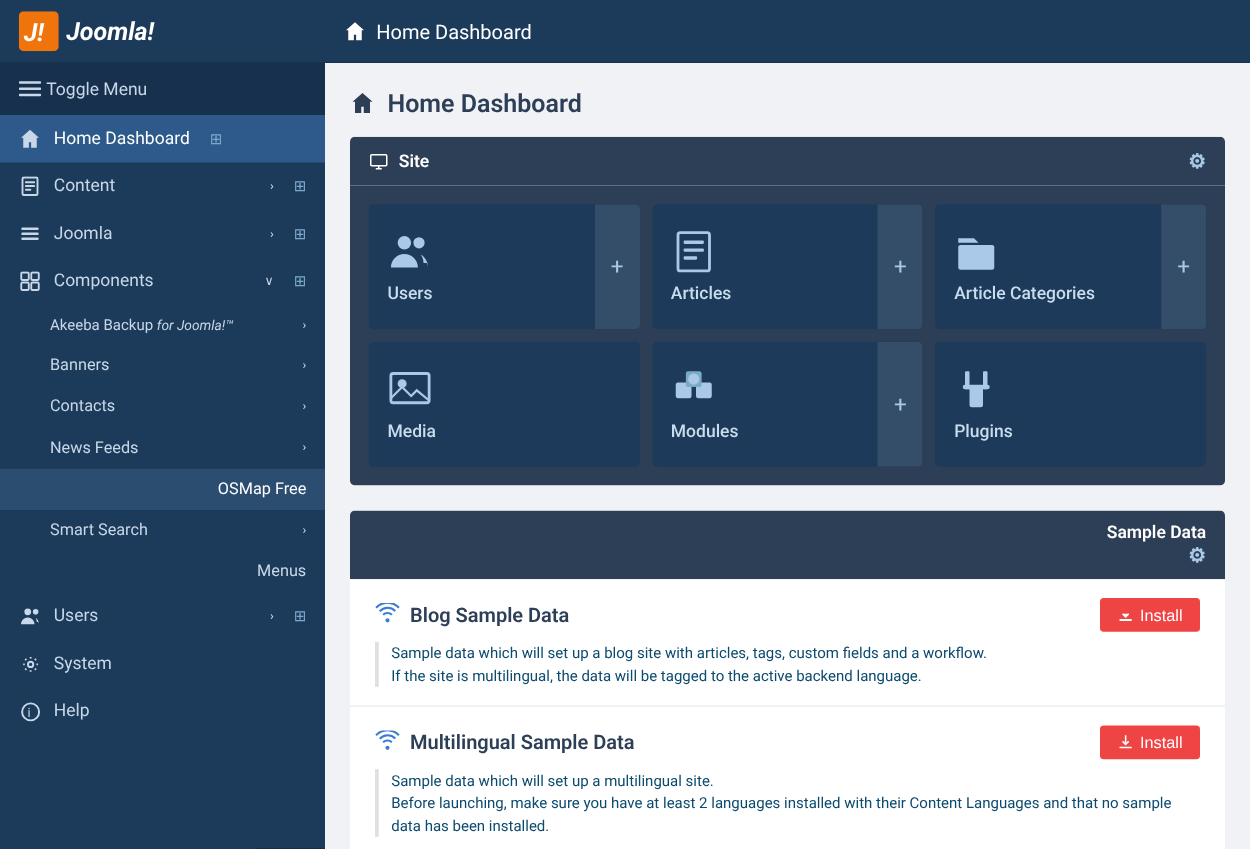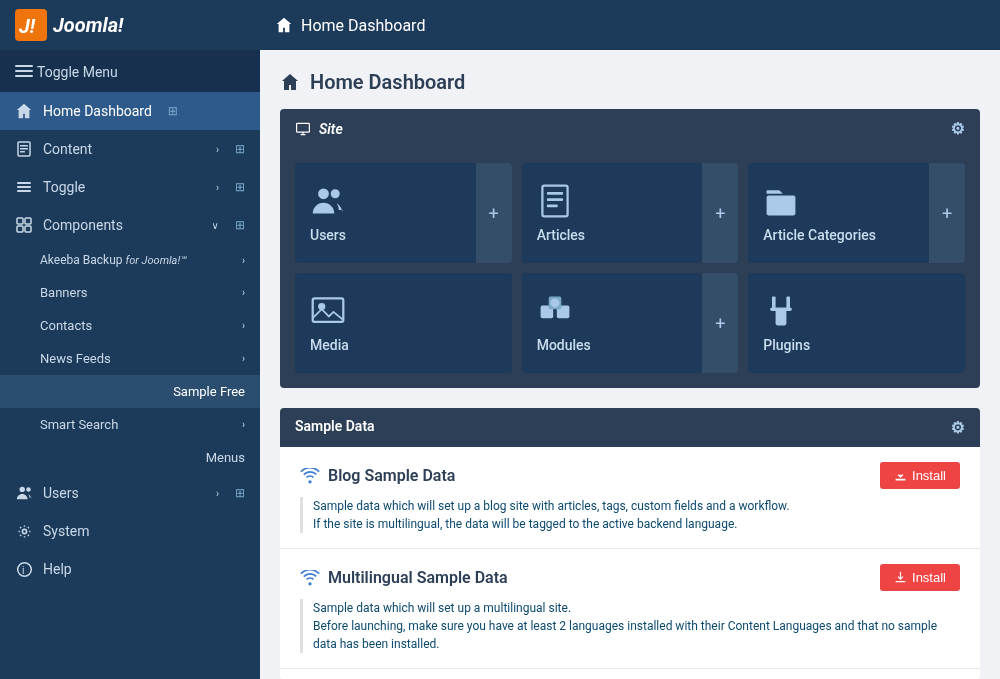--- a/index.html
+++ b/index.html
@@ -113,21 +113,21 @@
     .panel-header {
       background: #2d3f56;
       color: #fff;
       padding: 10px 15px;
       font-size: 14px;
       font-weight: 600;
       display: flex;
       align-items: center;
       justify-content: space-between;
     }
-    .panel-header .panel-title { display: flex; gap: 8px; font-style: italic; }
+    .panel-header .panel-title { display: flex; gap: 8px; }
     .panel-body { padding: 15px; background: #2d3f56; }
 
     
     .quick-icons {
       display: grid;
       grid-template-columns: repeat(3, 1fr);
       gap: 10px;
     }
     .quick-icon-item {
       background: #1e3a5a;
@@ -154,26 +154,26 @@
       display: flex;
       align-items: center;
       justify-content: center;
       color: #aac8e8;
       font-size: 18px;
       cursor: pointer;
     }
 
     
     .sample-data-panel { background: #fff; border-radius: 4px; margin-bottom: 20px; overflow: hidden; }
-    .sample-data-header { background: #2d3f56; color: #fff; padding: 10px 15px; font-size: 14px; font-weight: 600; display: flex; align-items: flex-start; justify-content: space-between; }
+    .sample-data-header { background: #2d3f56; color: #fff; padding: 10px 15px; font-size: 14px; font-weight: 600; display: flex; align-items: flex-end; justify-content: space-between; flex-direction: column; }
     .sample-data-body { padding: 0; background: #fff; }
     .sample-data-item { padding: 15px 20px; border-bottom: 1px solid #e8eaec; }
     .sample-data-item:last-child { border-bottom: none; }
     .sample-data-title-row { display: flex; align-items: center; justify-content: space-between; margin-bottom: 8px; }
-    .sample-data-name { font-size: 16px; font-weight: 600; color: #2d3f56; display: flex; align-items: center; gap: 8px; }
+    .sample-data-name { font-size: 16px; font-weight: 600; color: #2d3f56; display: flex; align-items: flex-start; gap: 8px; }
     .sample-data-desc { font-size: 12px; color: #0c4a6e; line-height: 1.5; padding-left: 4px; border-left: 3px solid #e0e0e0; padding-left: 10px; }
     .btn-install { background: #ef4444; color: #fff; border: none; padding: 6px 14px; border-radius: 3px; font-size: 13px; cursor: pointer; display: flex; align-items: center; gap: 5px; }
     .manage-row { display: flex; justify-content: flex-end; padding: 5px 0; }
 
     
     svg { display: block; }
 
     .gear-icon { color: #aac8e8; font-size: 16px; }
 
     .top-header-bar {
@@ -252,21 +252,21 @@
       </div>
 
       <div class="sidebar-item" data-name="sidebar-item-menus">
         <div class="item-icon" data-name="menus-icon">
           <svg width="16" height="16" viewBox="0 0 16 16" fill="none">
             <rect x="1" y="3" width="14" height="2" rx="1" fill="#c8d8e8"></rect>
             <rect x="1" y="7" width="14" height="2" rx="1" fill="#c8d8e8"></rect>
             <rect x="1" y="11" width="14" height="2" rx="1" fill="#c8d8e8"></rect>
           </svg>
         </div>
-        <span data-name="menus-label">Toggle</span>
+        <span data-name="menus-label">Joomla</span>
         <span class="chevron" data-name="menus-chevron">›</span>
         <span class="grid-icon" data-name="menus-grid-icon">⊞</span>
       </div>
 
       <div class="sidebar-item" data-name="sidebar-item-components">
         <div class="item-icon" data-name="components-icon">
           <svg width="16" height="16" viewBox="0 0 16 16" fill="none">
             <rect x="1" y="1" width="6" height="6" rx="1" stroke="#c8d8e8" stroke-width="1.5"></rect>
             <rect x="9" y="1" width="6" height="6" rx="1" stroke="#c8d8e8" stroke-width="1.5"></rect>
             <rect x="1" y="9" width="6" height="6" rx="1" stroke="#c8d8e8" stroke-width="1.5"></rect>
@@ -288,21 +288,21 @@
       </div>
       <div class="sidebar-sub-item" data-name="sidebar-item-contacts">
         <span data-name="contacts-label">Contacts</span>
         <span class="chevron" data-name="contacts-chevron">›</span>
       </div>
       <div class="sidebar-sub-item" data-name="sidebar-item-news-feeds">
         <span data-name="news-feeds-label">News Feeds</span>
         <span class="chevron" data-name="news-feeds-chevron">›</span>
       </div>
       <div class="sidebar-sub-item active" style="background:#2a4d70; color:#fff;" data-name="sidebar-item-osmap">
-        <span data-name="osmap-label">Sample Free</span>
+        <span data-name="osmap-label">OSMap Free</span>
       </div>
       <div class="sidebar-sub-item" data-name="sidebar-item-smart-search">
         <span data-name="smart-search-label">Smart Search</span>
         <span class="chevron" data-name="smart-search-chevron">›</span>
       </div>
       <div class="sidebar-sub-item" data-name="sidebar-item-tags">
         <span data-name="tags-label">Menus</span>
       </div>
 
       <div class="sidebar-item" data-name="sidebar-item-users">

